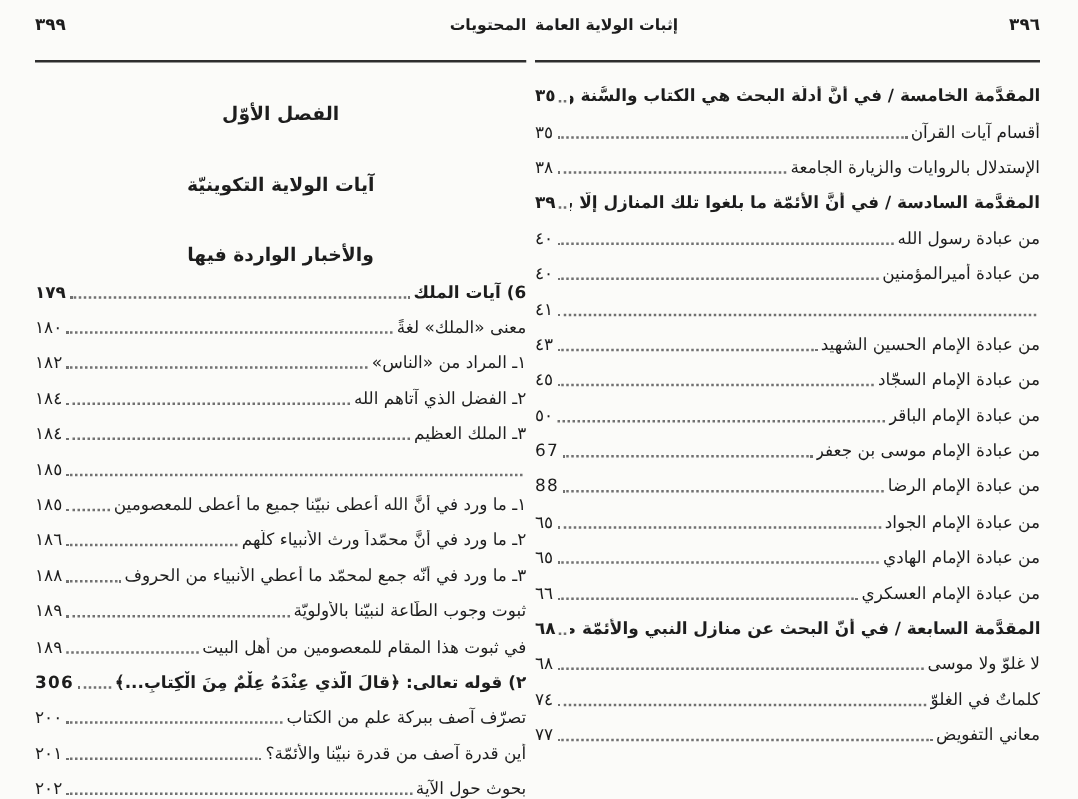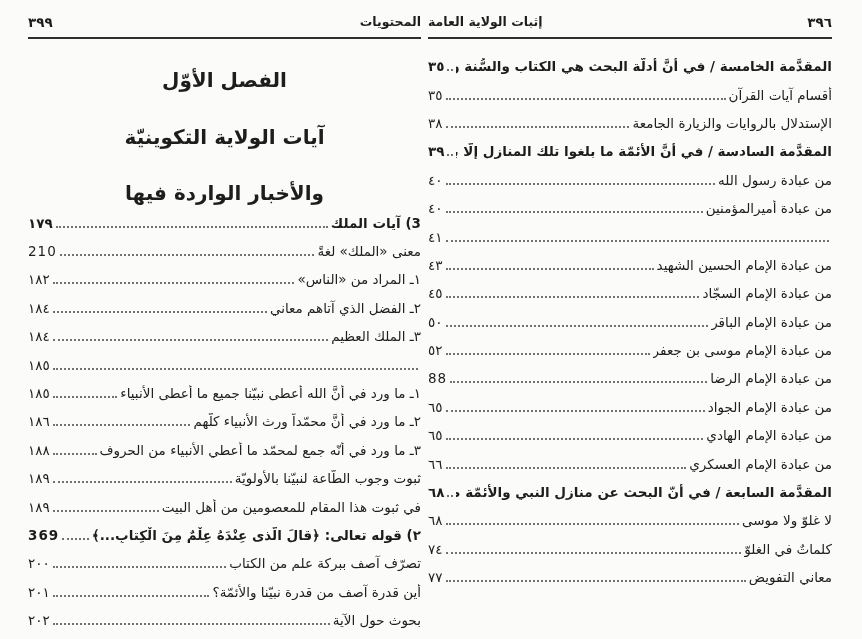--- a/index.html
+++ b/index.html
@@ -5,40 +5,40 @@
   html,body{margin:0;padding:0;}
   body{
     width:862px;height:639px;position:relative;overflow:hidden;
     background:#fbfbf9;color:#1d1d1d;
     font-family:"DejaVu Sans", sans-serif;
   }
   .page{position:absolute;top:12px;}
   .page-left{left:28px;width:393px;}
   .page-right{left:428px;width:404px;}
   .phead{
-    display:flex;justify-content:space-between;align-items:center;
-    border-bottom:2px solid #2e2e2e;padding-bottom:6px;height:19px;
+    display:flex;justify-content:space-between;align-items:flex-start;
+    border-bottom:2px solid #2e2e2e;padding-bottom:17px;height:19px;
     font-weight:bold;font-size:12.5px;
   }
   .folio{font-size:13.5px;letter-spacing:1px;}
   .rows{margin-top:13px;}
   .row{
     display:flex;direction:rtl;align-items:center;
     height:28.4px;font-size:13.5px;
   }
   .row.b{font-weight:bold;}
   .t{white-space:nowrap;flex-shrink:1;min-width:0;overflow:hidden;}
   .p{white-space:nowrap;letter-spacing:1px;}
   .dots{
     flex:1;min-width:6px;margin:0 3px;height:0;
     border-bottom:2px dotted #717171;align-self:center;transform:translateY(4px);
   }
   .cheads{margin-top:12px;}
   .chead{
-    text-align:center;font-weight:bold;font-size:20px;
+    text-align:center;font-weight:bold;font-size:15px;
     height:29.5px;line-height:29.5px;direction:rtl;margin-top:27px;
   }
 </style>
 </head>
 <body>
 
 <section class="page page-right">
   <header class="phead">
     <span class="ptitle">إثبات الولاية العامة</span>
     <span class="folio">٣٩٦</span>
@@ -89,21 +89,21 @@
         <span class="p">٤٥</span>
       </div>
     <div class="row">
         <span class="t">من عبادة الإمام الباقر</span>
         <span class="dots"></span>
         <span class="p">٥٠</span>
       </div>
     <div class="row">
         <span class="t">من عبادة الإمام موسى بن جعفر</span>
         <span class="dots"></span>
-        <span class="p">٥٢</span>
+        <span class="p">67</span>
       </div>
     <div class="row">
         <span class="t">من عبادة الإمام الرضا</span>
         <span class="dots"></span>
         <span class="p">88</span>
       </div>
     <div class="row">
         <span class="t">من عبادة الإمام الجواد</span>
         <span class="dots"></span>
         <span class="p">٦٥</span>
@@ -146,50 +146,50 @@
     <span class="folio">٣٩٩</span>
     <span class="ptitle">المحتويات</span>
   </header>
   <div class="cheads">
     <div class="chead">الفصل الأوّل</div>
     <div class="chead">آيات الولاية التكوينيّة</div>
     <div class="chead">والأخبار الواردة فيها</div>
   </div>
   <div class="rows" style="margin-top:0;">
     <div class="row b">
-        <span class="t">3) آيات الملك</span>
+        <span class="t">6) آيات الملك</span>
         <span class="dots"></span>
         <span class="p">١٧٩</span>
       </div>
     <div class="row">
         <span class="t">معنى «الملك» لغةً</span>
         <span class="dots"></span>
-        <span class="p">210</span>
+        <span class="p">١٨٠</span>
       </div>
     <div class="row">
         <span class="t">١ـ المراد من «الناس»</span>
         <span class="dots"></span>
         <span class="p">١٨٢</span>
       </div>
     <div class="row">
-        <span class="t">٢ـ الفضل الذي آتاهم معاني</span>
+        <span class="t">٢ـ الفضل الذي آتاهم الله</span>
         <span class="dots"></span>
         <span class="p">١٨٤</span>
       </div>
     <div class="row">
         <span class="t">٣ـ الملك العظيم</span>
         <span class="dots"></span>
         <span class="p">١٨٤</span>
       </div>
     <div class="row">
         <span class="dots"></span>
         <span class="p">١٨٥</span>
       </div>
     <div class="row">
-        <span class="t">١ـ ما ورد في أنَّ الله أعطى نبيّنا جميع ما أعطى الأنبياء</span>
+        <span class="t">١ـ ما ورد في أنَّ الله أعطى نبيّنا جميع ما أعطى للمعصومين</span>
         <span class="dots"></span>
         <span class="p">١٨٥</span>
       </div>
     <div class="row">
         <span class="t">٢ـ ما ورد في أنَّ محمّداً ورث الأنبياء كلَّهم</span>
         <span class="dots"></span>
         <span class="p">١٨٦</span>
       </div>
     <div class="row">
         <span class="t">٣ـ ما ورد في أنّه جمع لمحمّد ما أُعطي الأنبياء من الحروف</span>
@@ -202,21 +202,21 @@
         <span class="p">١٨٩</span>
       </div>
     <div class="row">
         <span class="t">في ثبوت هذا المقام للمعصومين من أهل البيت</span>
         <span class="dots"></span>
         <span class="p">١٨٩</span>
       </div>
     <div class="row b">
         <span class="t">٢) قوله تعالى: ﴿قالَ الَّذي عِنْدَهُ عِلْمٌ مِنَ الْكِتابِ...﴾</span>
         <span class="dots"></span>
-        <span class="p">369</span>
+        <span class="p">306</span>
       </div>
     <div class="row">
         <span class="t">تصرّف آصف ببركة علمٍ من الكتاب</span>
         <span class="dots"></span>
         <span class="p">٢٠٠</span>
       </div>
     <div class="row">
         <span class="t">أين قدرة آصف من قدرة نبيّنا والأئمّة؟</span>
         <span class="dots"></span>
         <span class="p">٢٠١</span>

